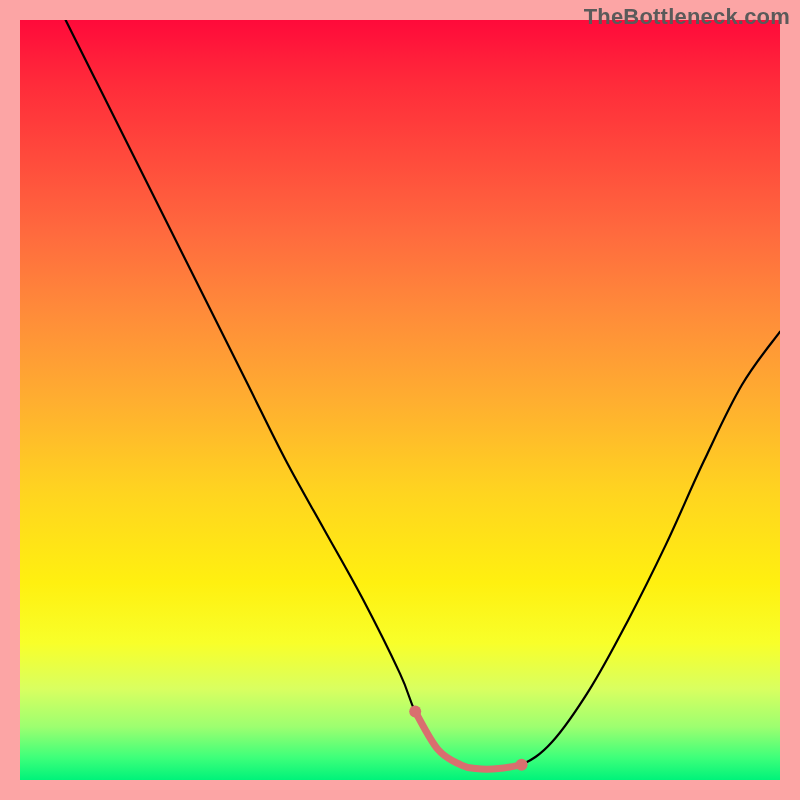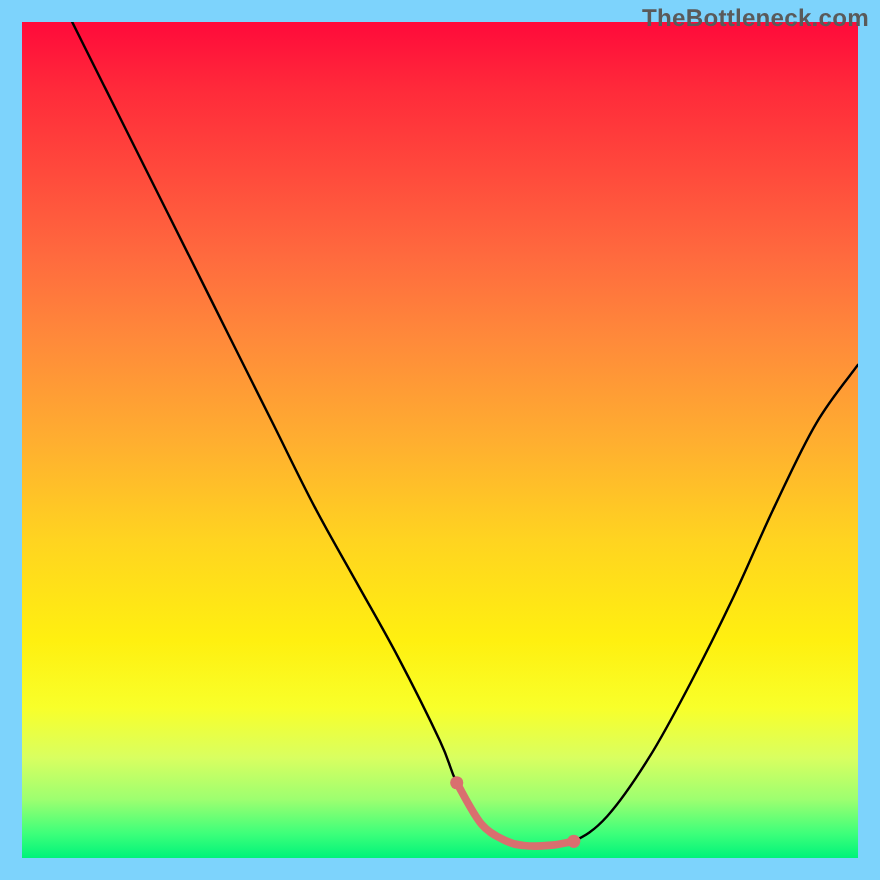--- a/index.html
+++ b/index.html
@@ -8,21 +8,21 @@
     width: 800px;
     height: 800px;
     background: #000;
     overflow: hidden;
     font-family: Arial, Helvetica, sans-serif;
   }
   .frame {
     position: relative;
     width: 800px;
     height: 800px;
-    background: #7dd3fc;
+    background: #fca5a5;
   }
   .watermark {
     position: absolute;
     top: 4px;
     right: 10px;
     color: #5a5a5a;
     font-size: 22px;
     font-weight: 600;
     letter-spacing: 0.2px;
     z-index: 20;

